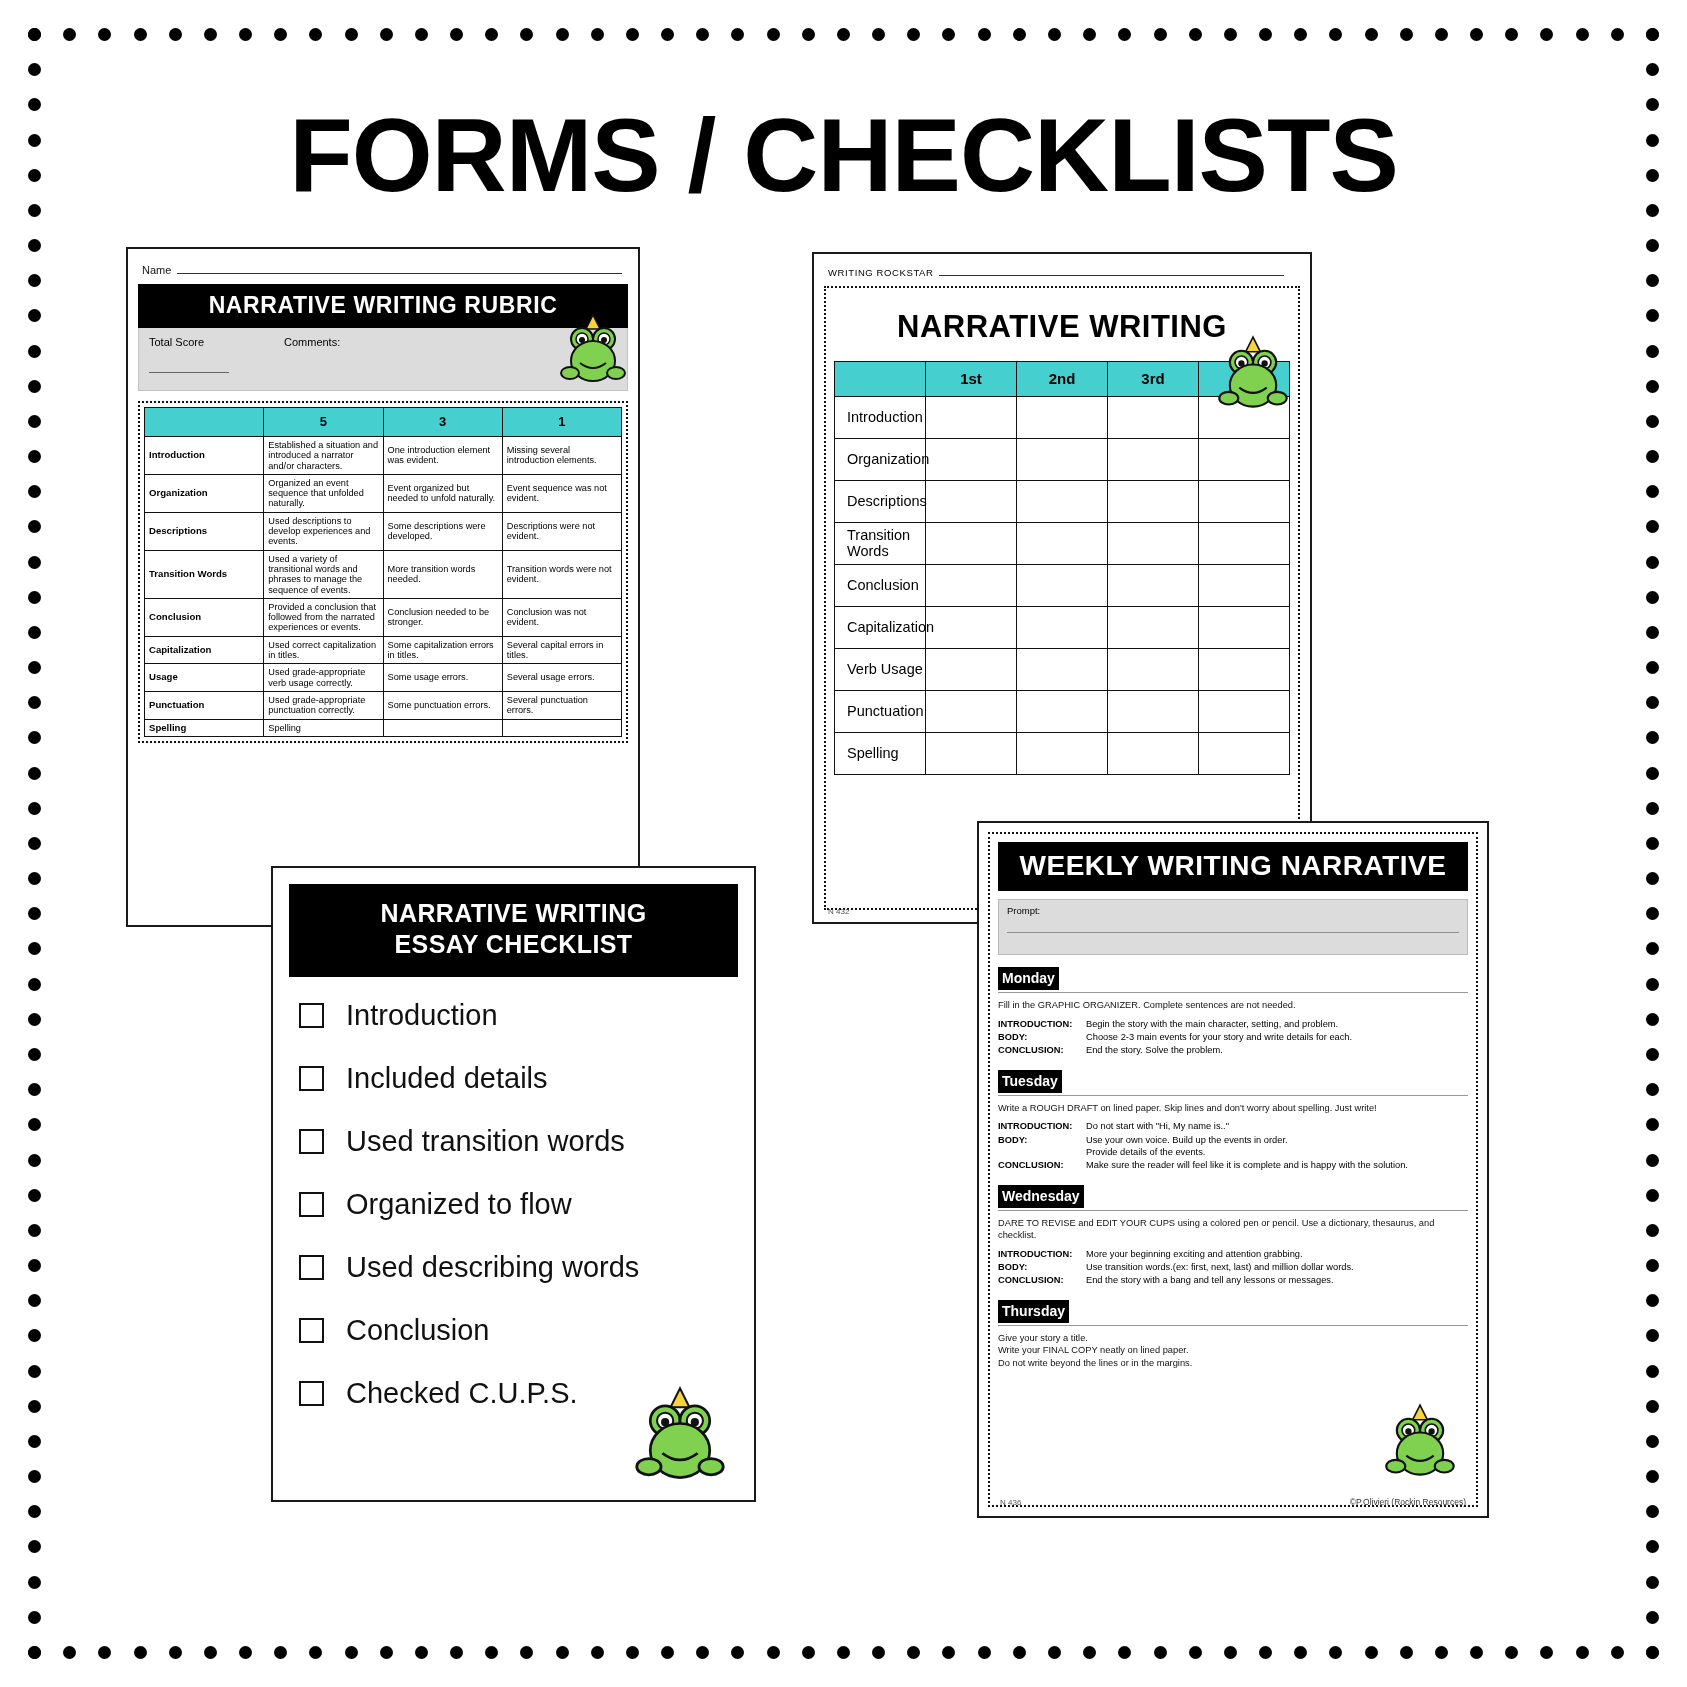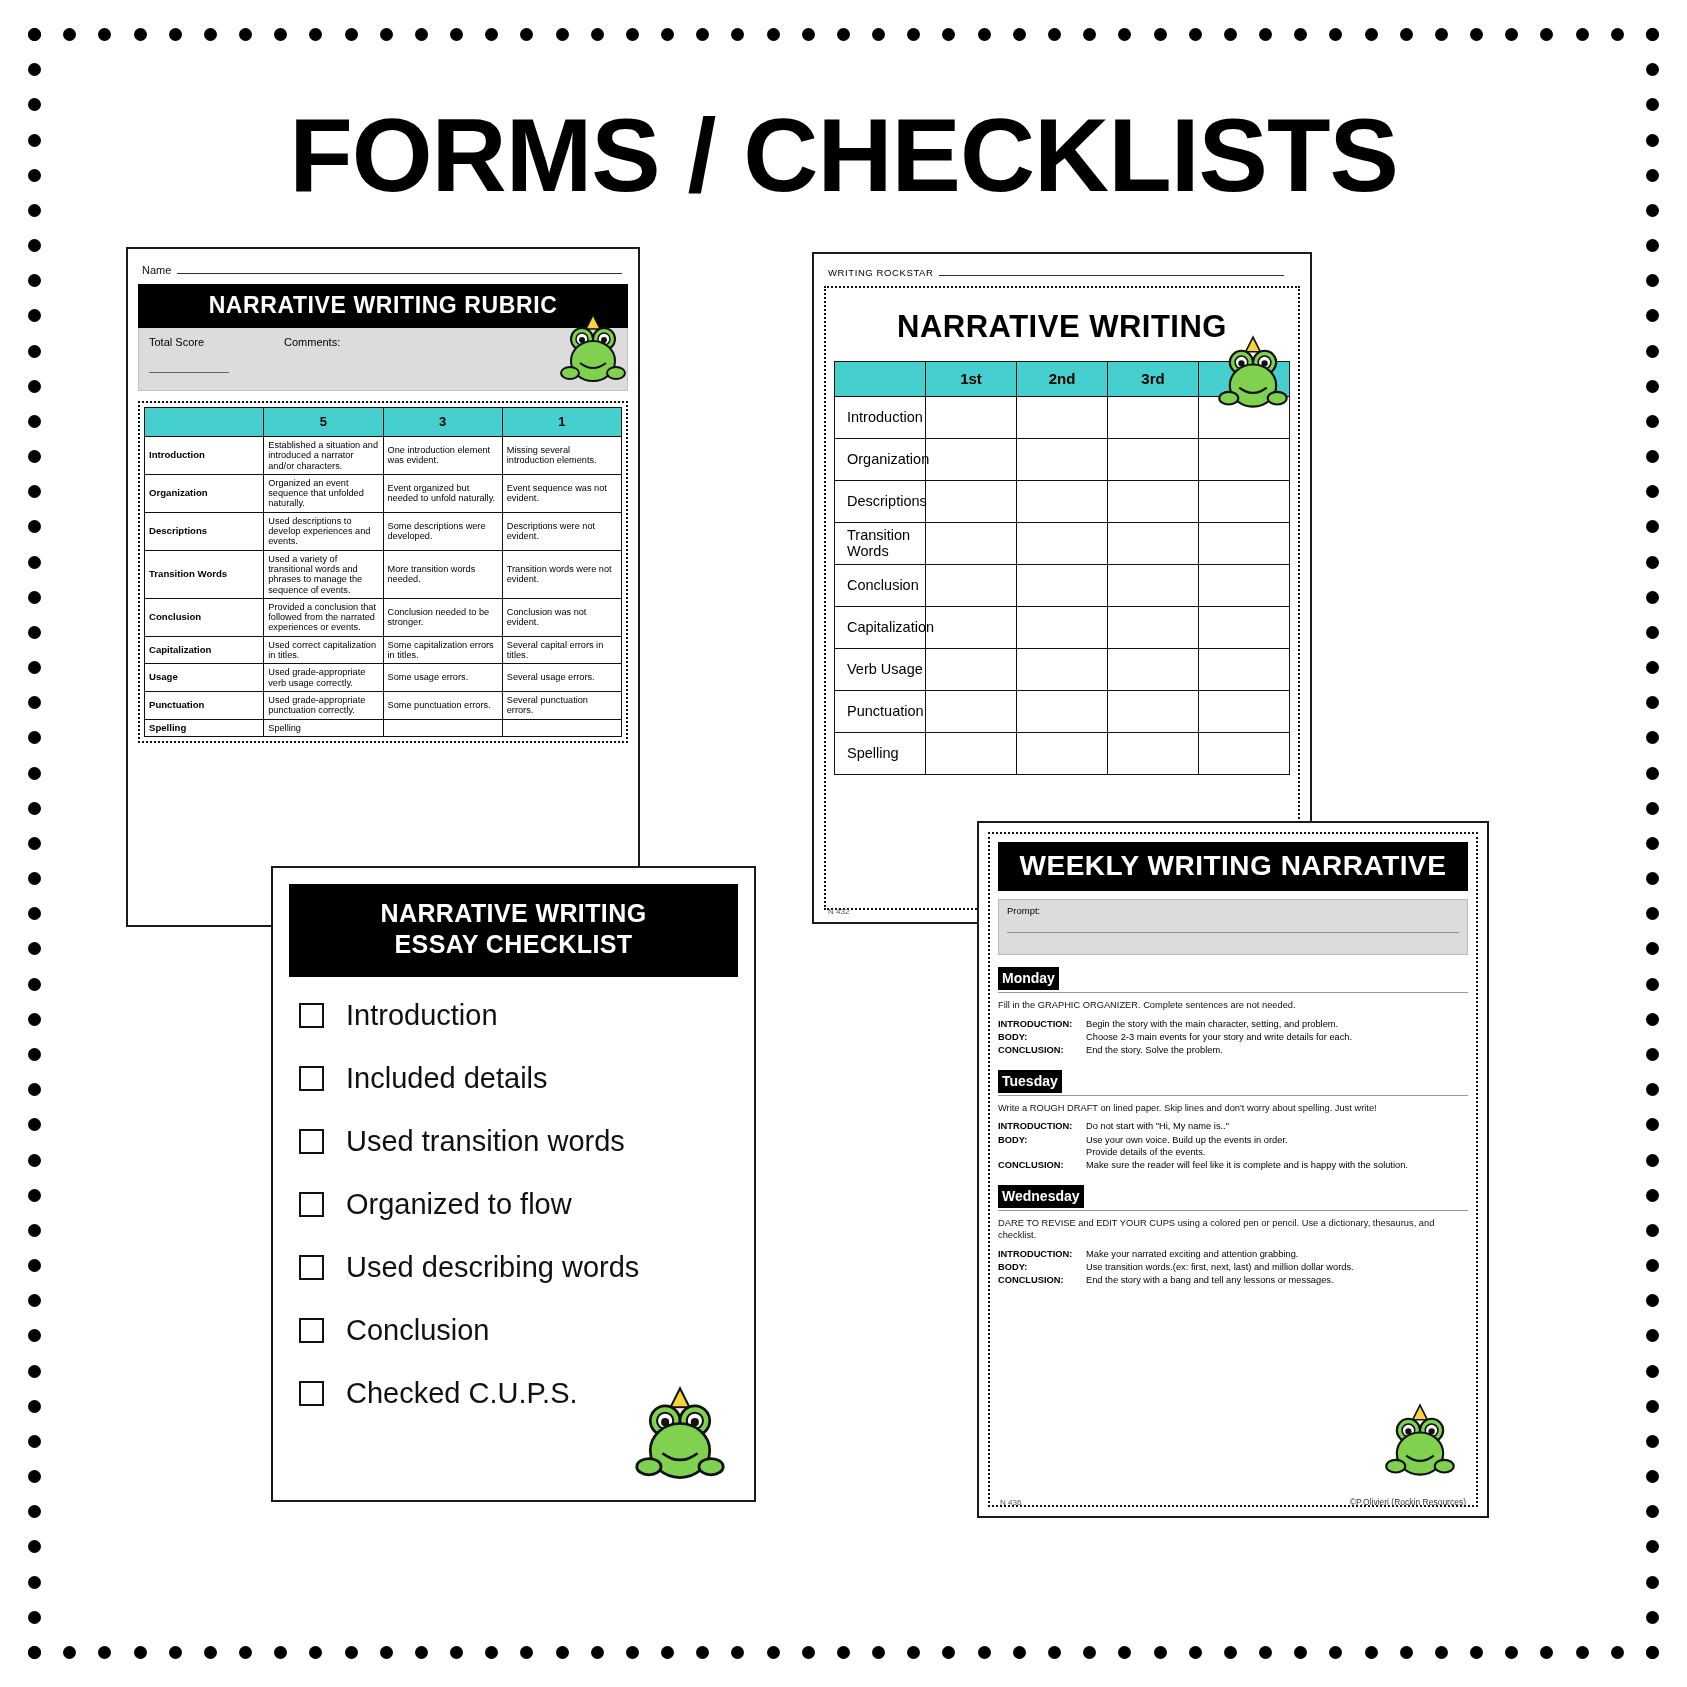--- a/index.html
+++ b/index.html
@@ -588,31 +588,34 @@
 Provide details of the events.</div>
             </div>
             <div class="r">
               <div class="k">CONCLUSION:</div>
               <div class="v" style="white-space:pre-line">Make sure the reader will feel like it is complete and is happy with the solution.</div>
             </div>
           </div></div>
         <div><div class="day-tag">Wednesday</div><div class="day-rule"></div><div class="wk-text" style="white-space:pre-line">DARE TO REVISE and EDIT YOUR CUPS using a colored pen or pencil.  Use a dictionary, thesaurus, and checklist.</div><div class="wk-rows">
             <div class="r">
               <div class="k">INTRODUCTION:</div>
-              <div class="v" style="white-space:pre-line">Make your narrated exciting and attention grabbing.</div>
+              <div class="v" style="white-space:pre-line">More your beginning exciting and attention grabbing.</div>
             </div>
             <div class="r">
               <div class="k">BODY:</div>
               <div class="v" style="white-space:pre-line">Use transition words.(ex: first, next, last) and million dollar words.</div>
             </div>
             <div class="r">
               <div class="k">CONCLUSION:</div>
               <div class="v" style="white-space:pre-line">End the story with a bang and tell any lessons or messages.</div>
             </div>
           </div></div>
+        <div><div class="day-tag">Thursday</div><div class="day-rule"></div><div class="wk-text" style="white-space:pre-line">Give your story a title.
+Write your FINAL COPY neatly on lined paper.
+Do not write beyond the lines or in the margins.</div></div>
       </div>
     <div class="wk-foot-l">N 436</div>
     <div class="wk-foot-r">©P.Olivieri (Rockin Resources)</div>
   </div>
   <div class="frog" style="right:28px;bottom:30px;width:78px;height:86px;">
     <svg viewBox="0 0 74 80" width="78" height="86" aria-hidden="true">
       <polygon points="37,4 30,18 44,18" fill="#f6d33c" stroke="#111" stroke-width="1.5"></polygon>
       <circle cx="26" cy="28" r="11" fill="#7fd14f" stroke="#111" stroke-width="2"></circle>
       <circle cx="48" cy="28" r="11" fill="#7fd14f" stroke="#111" stroke-width="2"></circle>
       <circle cx="26" cy="28" r="6" fill="#fff" stroke="#111" stroke-width="1.5"></circle>

